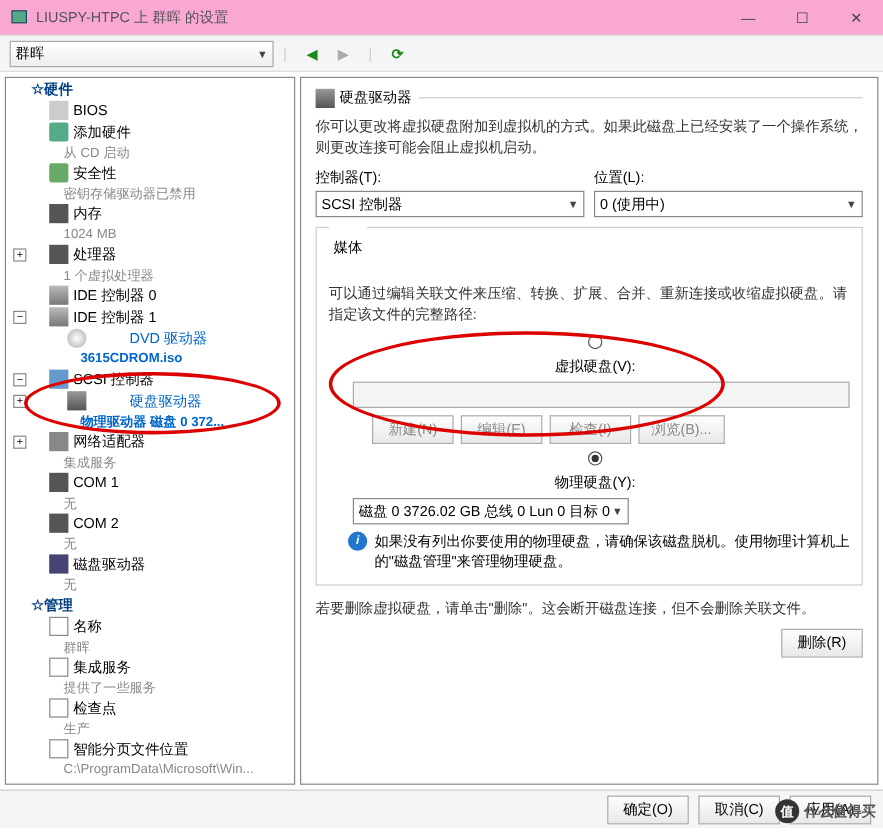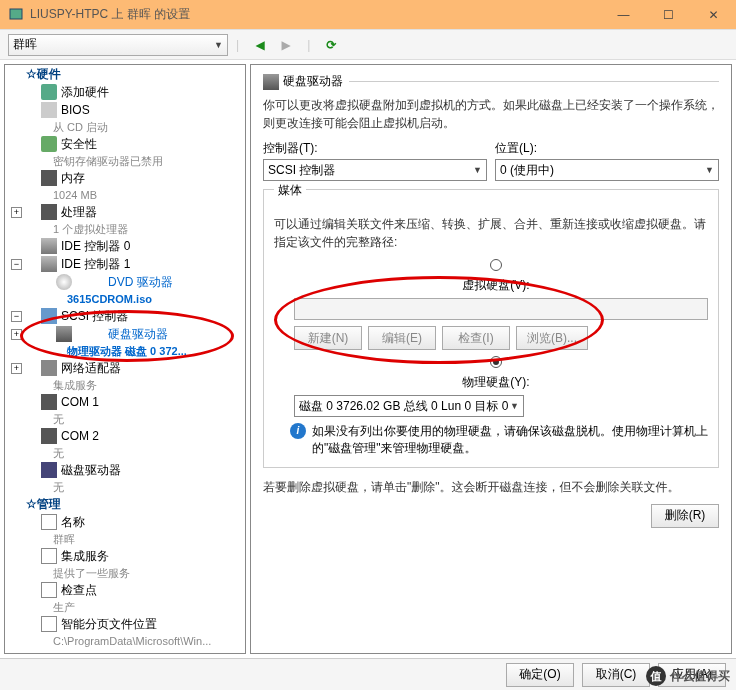--- a/index.html
+++ b/index.html
@@ -1,18 +1,18 @@
 <!DOCTYPE html>
 <html><head>
 <meta charset="utf-8">
 <style>
 * { box-sizing: border-box; margin: 0; padding: 0; font-family: "Microsoft YaHei", "Segoe UI", sans-serif; font-size: 12px; }
 body { background: #fff; width: 736px; height: 694px; overflow: hidden; position: relative; }
 
-.titlebar { height: 30px; display: flex; align-items: center; padding-left: 8px; background: #fdba74; border-bottom: 1px solid #e0e0e0; }
+.titlebar { height: 30px; display: flex; align-items: center; padding-left: 8px; background: #f9a8d4; border-bottom: 1px solid #e0e0e0; }
 .titlebar-icon { width: 16px; height: 16px; margin-right: 6px; display: inline-block; }
 .titlebar-text { flex: 1; color: #555; }
 .winbtn { width: 45px; height: 30px; display: flex; align-items: center; justify-content: center; color: #444; cursor: default; }
 
 .toolbar { height: 30px; display: flex; align-items: center; padding: 0 8px; background: #f5f5f5; border-bottom: 1px solid #ddd; }
 .dropdown-main { width: 220px; height: 22px; border: 1px solid #aaa; background: linear-gradient(#fff,#eee); display: flex; align-items: center; padding: 0 4px; justify-content: space-between; }
 .tool-sep { margin: 0 8px; color: #ccc; }
 .tool-icon { width: 20px; height: 20px; margin: 0 3px; display: flex; align-items: center; justify-content: center; }
 
 .content { display: flex; height: 598px; }
@@ -34,26 +34,26 @@
 .section-title { display: flex; align-items: center; margin-bottom: 6px; }
 .section-title .line { flex: 1; height: 1px; background: #ccc; margin-left: 6px; }
 .desc-text { color: #333; line-height: 1.5; margin-bottom: 8px; }
 .form-row { display: flex; gap: 8px; margin-bottom: 8px; }
 .form-col { flex: 1; }
 .form-label { display: block; margin-bottom: 2px; }
 .select-box { width: 100%; height: 22px; border: 1px solid #888; background: #fff; padding: 0 4px; display: flex; align-items: center; justify-content: space-between; }
 .chev { font-size: 9px; color: #444; }
 
 .fieldset { border: 1px solid #ccc; padding: 8px 10px 10px; margin-bottom: 10px; }
-.fieldset-title { background: #fff; padding: 0 4px; margin-top: -16px; margin-bottom: 16px; width: fit-content; }
+.fieldset-title { background: #fff; padding: 16px 4px; margin-top: -16px; margin-bottom: 4px; width: fit-content; }
 .radio-row { display: flex; align-items: center; gap: 6px; margin: 6px 0 4px 10px; flex-direction: column; }
 .radio { width: 12px; height: 12px; border: 1px solid #555; border-radius: 50%; display: inline-flex; align-items: center; justify-content: center; }
 .radio.checked::after { content: ""; width: 6px; height: 6px; background: #333; border-radius: 50%; }
 .textbox { width: 100%; height: 22px; border: 1px solid #aaa; background: #fff; margin: 4px 0; }
-.btn-row { display: flex; gap: 6px; margin: 6px 0 6px 20px; text-align: center; }
+.btn-row { display: flex; gap: 6px; margin: 6px 0 6px 36px; text-align: center; }
 .btn { height: 24px; padding: 0 10px; border: 1px solid #aaa; background: linear-gradient(#fdfdfd,#e8e8e8); color: #888; display: inline-flex; align-items: center; min-width: 68px; justify-content: center; }
 .btn.enabled { color: #000; }
 .info-row { display: flex; gap: 6px; margin: 6px 0 0 16px; line-height: 1.4; }
 .info-icon { width: 16px; height: 16px; background: #2277cc; border-radius: 50%; color: #fff; display: flex; align-items: center; justify-content: center; font-style: italic; font-weight: bold; flex-shrink: 0; font-size: 10px; }
 
 .delete-row { display: flex; justify-content: flex-end; margin-top: 6px; }
 
 .footer { height: 32px; border-top: 1px solid #ccc; display: flex; align-items: center; justify-content: flex-end; padding: 12px 10px; gap: 8px; background: #f5f5f5; }
 
 .watermark { position: absolute; right: 6px; bottom: 8px; display: flex; align-items: center; gap: 4px; font-size: 13px; color: #555; font-weight: bold;}
@@ -96,28 +96,28 @@
   <span class="tool-sep">|</span>
   <div class="tool-icon" style="color:#1a8a1a;font-weight:bold">⟳</div>
 </div>
 
 <div class="content">
   <div class="tree-pane">
     <div class="tree-item heading"><span class="sp"></span>☆ <span>硬件</span></div>
     <div class="tree-item">
         <span class="sp"></span>
         <span class="sp"></span>
+        <span class="tree-icon ic-bios"></span>
+        <span class="tree-label">BIOS</span>
+      </div>
+    <div class="tree-item">
+        <span class="sp"></span>
+        <span class="sp"></span>
         <span class="tree-icon ic-monitor"></span>
         <span class="tree-label">添加硬件</span>
-      </div>
-    <div class="tree-item">
-        <span class="sp"></span>
-        <span class="sp"></span>
-        <span class="tree-icon ic-bios"></span>
-        <span class="tree-label">BIOS</span>
       </div>
     <div class="tree-sub">从 CD 启动</div>
     <div class="tree-item">
         <span class="sp"></span>
         <span class="sp"></span>
         <span class="tree-icon ic-shield"></span>
         <span class="tree-label">安全性</span>
       </div>
     <div class="tree-sub">密钥存储驱动器已禁用</div>
     <div class="tree-item">

